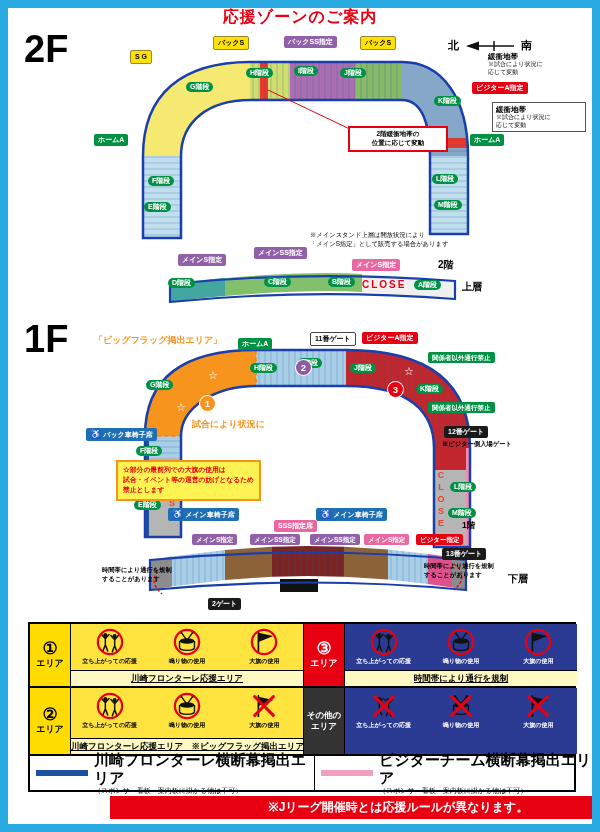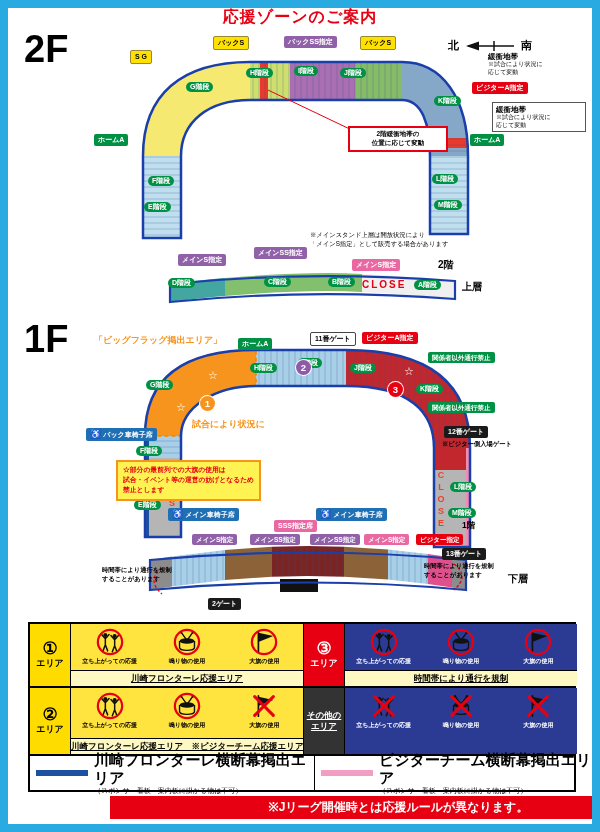--- a/index.html
+++ b/index.html
@@ -34,21 +34,21 @@
   .note6{font-size:6.3px;line-height:1.4;color:#000;z-index:4;white-space:nowrap;font-weight:bold;}
   .mainnote{font-size:6.3px;line-height:1.45;color:#000;z-index:4;white-space:nowrap;}
   .wcico{font-size:9px;line-height:1;}
   
   .legend{border:2px solid #000;background:#fff;z-index:10;}
   .lrow{display:flex;border-bottom:2px solid #000;}
   .lrow:last-child{border-bottom:none;}
   .lbadge{width:40px;flex:none;display:flex;flex-direction:column;align-items:center;justify-content:center;border-right:1.5px solid #000;}
   .ln{font-size:17px;font-weight:bold;line-height:1;}
   .ls{font-size:9px;font-weight:bold;}
-  .lo{font-size:8.5px;font-weight:bold;line-height:1.25;text-decoration:underline;}
+  .lo{font-size:8.5px;font-weight:bold;line-height:1.25;}
   .lcell{width:232px;flex:none;display:flex;flex-direction:column;border-right:1.5px solid #000;}
   .lcell.last,.lbadge.lastb{border-right:none;}
   .yel{background:#ffe33f;}
   .blu{background:#2b3b94;}
   .lic{flex:1;display:flex;justify-content:space-around;align-items:flex-start;padding-top:4px;}
   .icwrap{display:flex;flex-direction:column;align-items:center;width:33%;}
   .picto{width:28px;height:28px;}
   .iclbl{font-size:6px;font-weight:bold;margin-top:1px;color:#000;white-space:nowrap;}
   .blu .iclbl{color:#fff;}
   .ldesc{height:15px;background:#fef9c3;border-top:1.5px solid #000;font-size:8.5px;font-weight:bold;text-align:center;line-height:15px;white-space:nowrap;overflow:hidden;text-decoration:underline;}
@@ -387,21 +387,21 @@
             <div class="iclbl">鳴り物の使用</div>
           </div>
         <div class="icwrap">
             <svg class="picto">
               <use href="#sym-flag"></use>
               <use href="#sym-x"></use>
             </svg>
             <div class="iclbl">大旗の使用</div>
           </div>
       </div>
-      <div class="ldesc">川崎フロンターレ応援エリア　※ビジターチーム応援エリア</div>
+      <div class="ldesc">川崎フロンターレ応援エリア　※ビッグフラッグ掲出エリア</div>
     </div>
     <div class="lbadge" style="background:#333;color:#fff;">
       <div class="lo">その他の</div>
       <div class="lo">エリア</div>
     </div>
     <div class="lcell blu last">
       <div class="lic">
         <div class="icwrap">
             <svg class="picto">
               <use href="#sym-stand"></use>

